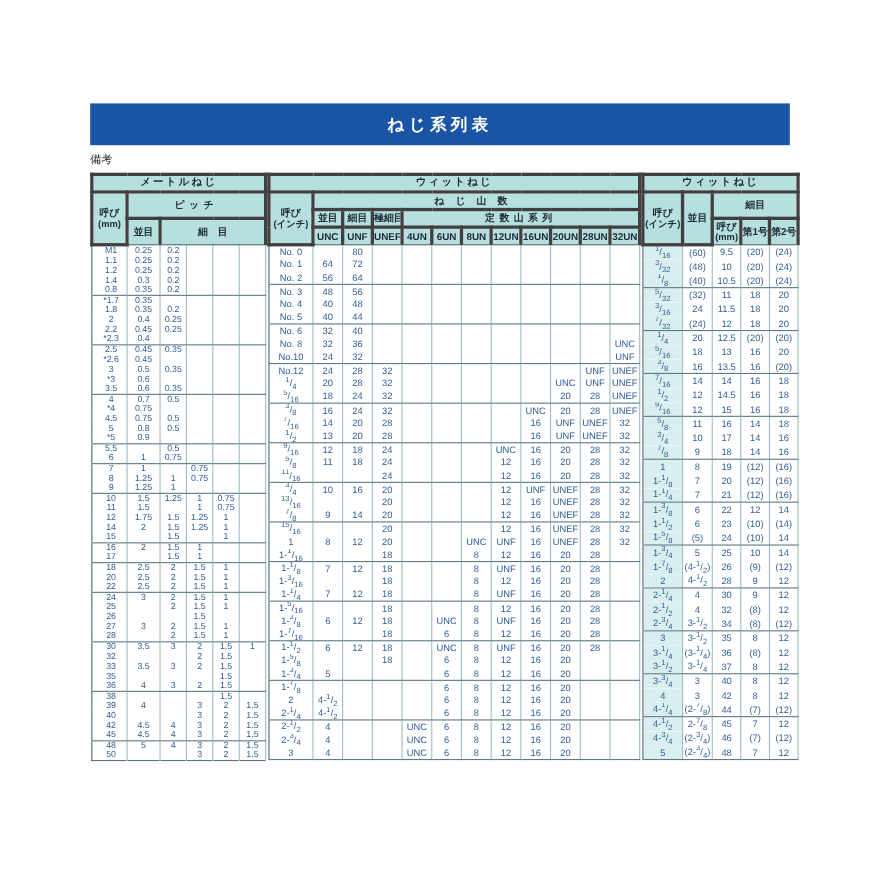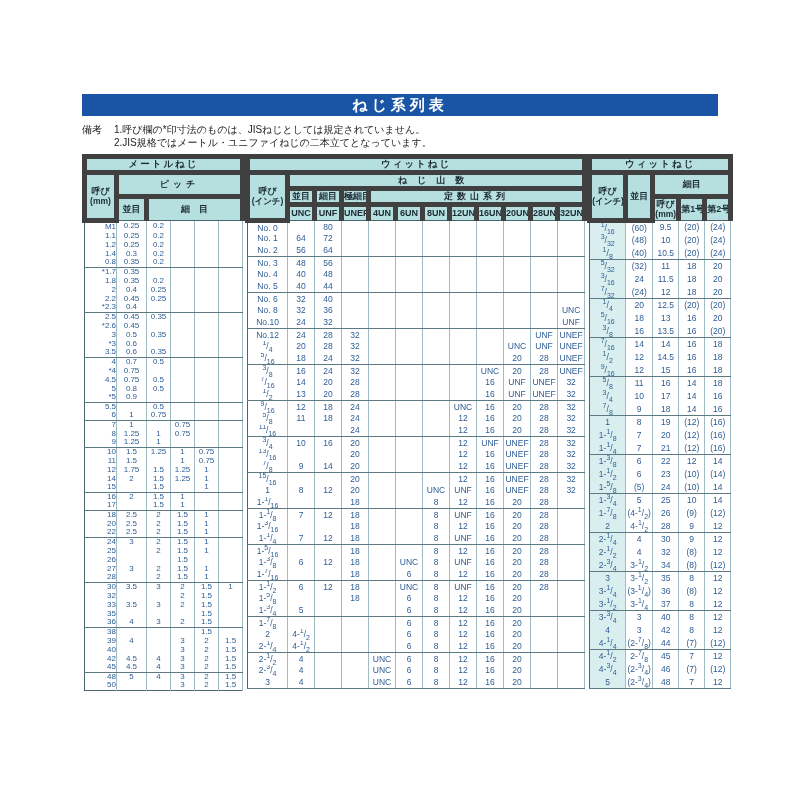--- a/index.html
+++ b/index.html
@@ -13,55 +13,55 @@
   }
   *{box-sizing:border-box;}
   body{
     margin:0;
     background:#ffffff;
     font-family:"Liberation Sans", sans-serif;
     width:800px;
   }
   .page{width:636px;margin:94px auto 0 82px;}
   .banner{
-    height:22px;background:var(--banner-bg);color:#fff;
+    height:38px;background:var(--banner-bg);color:#fff;
     display:flex;align-items:center;justify-content:center;
     font-size:15px;font-weight:bold;letter-spacing:4px;
   }
   .notes{
     display:flex;gap:12px;margin:7px 0 5px 0;
     font-size:10px;color:#222;line-height:13px;
   }
   .notes .lbl{white-space:nowrap;}
   .tables{display:flex;align-items:flex-start;}
   table{border-collapse:collapse;table-layout:fixed;}
   table.tbl{border:1px solid var(--frame);}
   th{
     background:var(--header-bg);color:var(--head-ink);
     font-size:9px;font-weight:bold;text-align:center;vertical-align:middle;
-    border:5px solid #404040;padding:0;line-height:1.15;overflow:hidden;white-space:nowrap;
+    border:3px solid #404040;padding:0;line-height:1.15;overflow:hidden;white-space:nowrap;
   }
   thead tr.sec th{height:16px;letter-spacing:2px;font-size:9.5px;}
   thead tr:last-child th{border-bottom:1px solid var(--frame);}
   .ls2{letter-spacing:4px;}
   .ls3{letter-spacing:10px;margin-top:36px;}
   .hsub{font-size:8.5px;}
   td{
     padding:0;text-align:center;vertical-align:middle;
     white-space:nowrap;overflow:hidden;line-height:1;
     border-right:1px solid var(--grid);
     color:var(--data-ink);
   }
   tr.gend td{border-bottom:1px solid var(--grid-strong);}
   sup,sub{font-size:7px;line-height:0;}
   
   #metric{width:158px;}
   #metric thead tr.h2 th{height:24px;}
   #metric tbody tr{height:9px;font-size:8px;}
-  #metric td.name{text-align:right;padding-left:3px;margin-top:39px;}
+  #metric td.name{text-align:center;padding-left:3px;margin-top:39px;}
   
   #unified{width:337px;}
   #unified thead tr.h2 th{height:16px;}
   #unified tbody tr{height:12px;font-size:8.5px;}
   
   #whit{width:141px;}
   #whit thead tr.h2 th{height:24px;}
   #whit tbody tr{height:13px;font-size:8.5px;}
   #whit td.name{background:#d9efef;}
 </style>
@@ -69,24 +69,20 @@
 <body>
 
 <div class="page">
 
   <div class="banner">
     <span>ねじ系列表</span>
   </div>
 
   <div class="notes">
     <span class="lbl">備考</span>
-    <span>
-      <div>1.呼び欄の*印寸法のものは、JISねじとしては規定されていません。</div>
-      <div>2.JIS規格ではメートル・ユニファイねじの二本立てとなっています。</div>
-    </span>
   </div>
 
   <div class="tables">
 
     <table class="tbl" id="metric">
       <colgroup>
         <col style="width:32px">
           <col style="width:30px">
         <col style="width:24px">
           <col style="width:24px">

